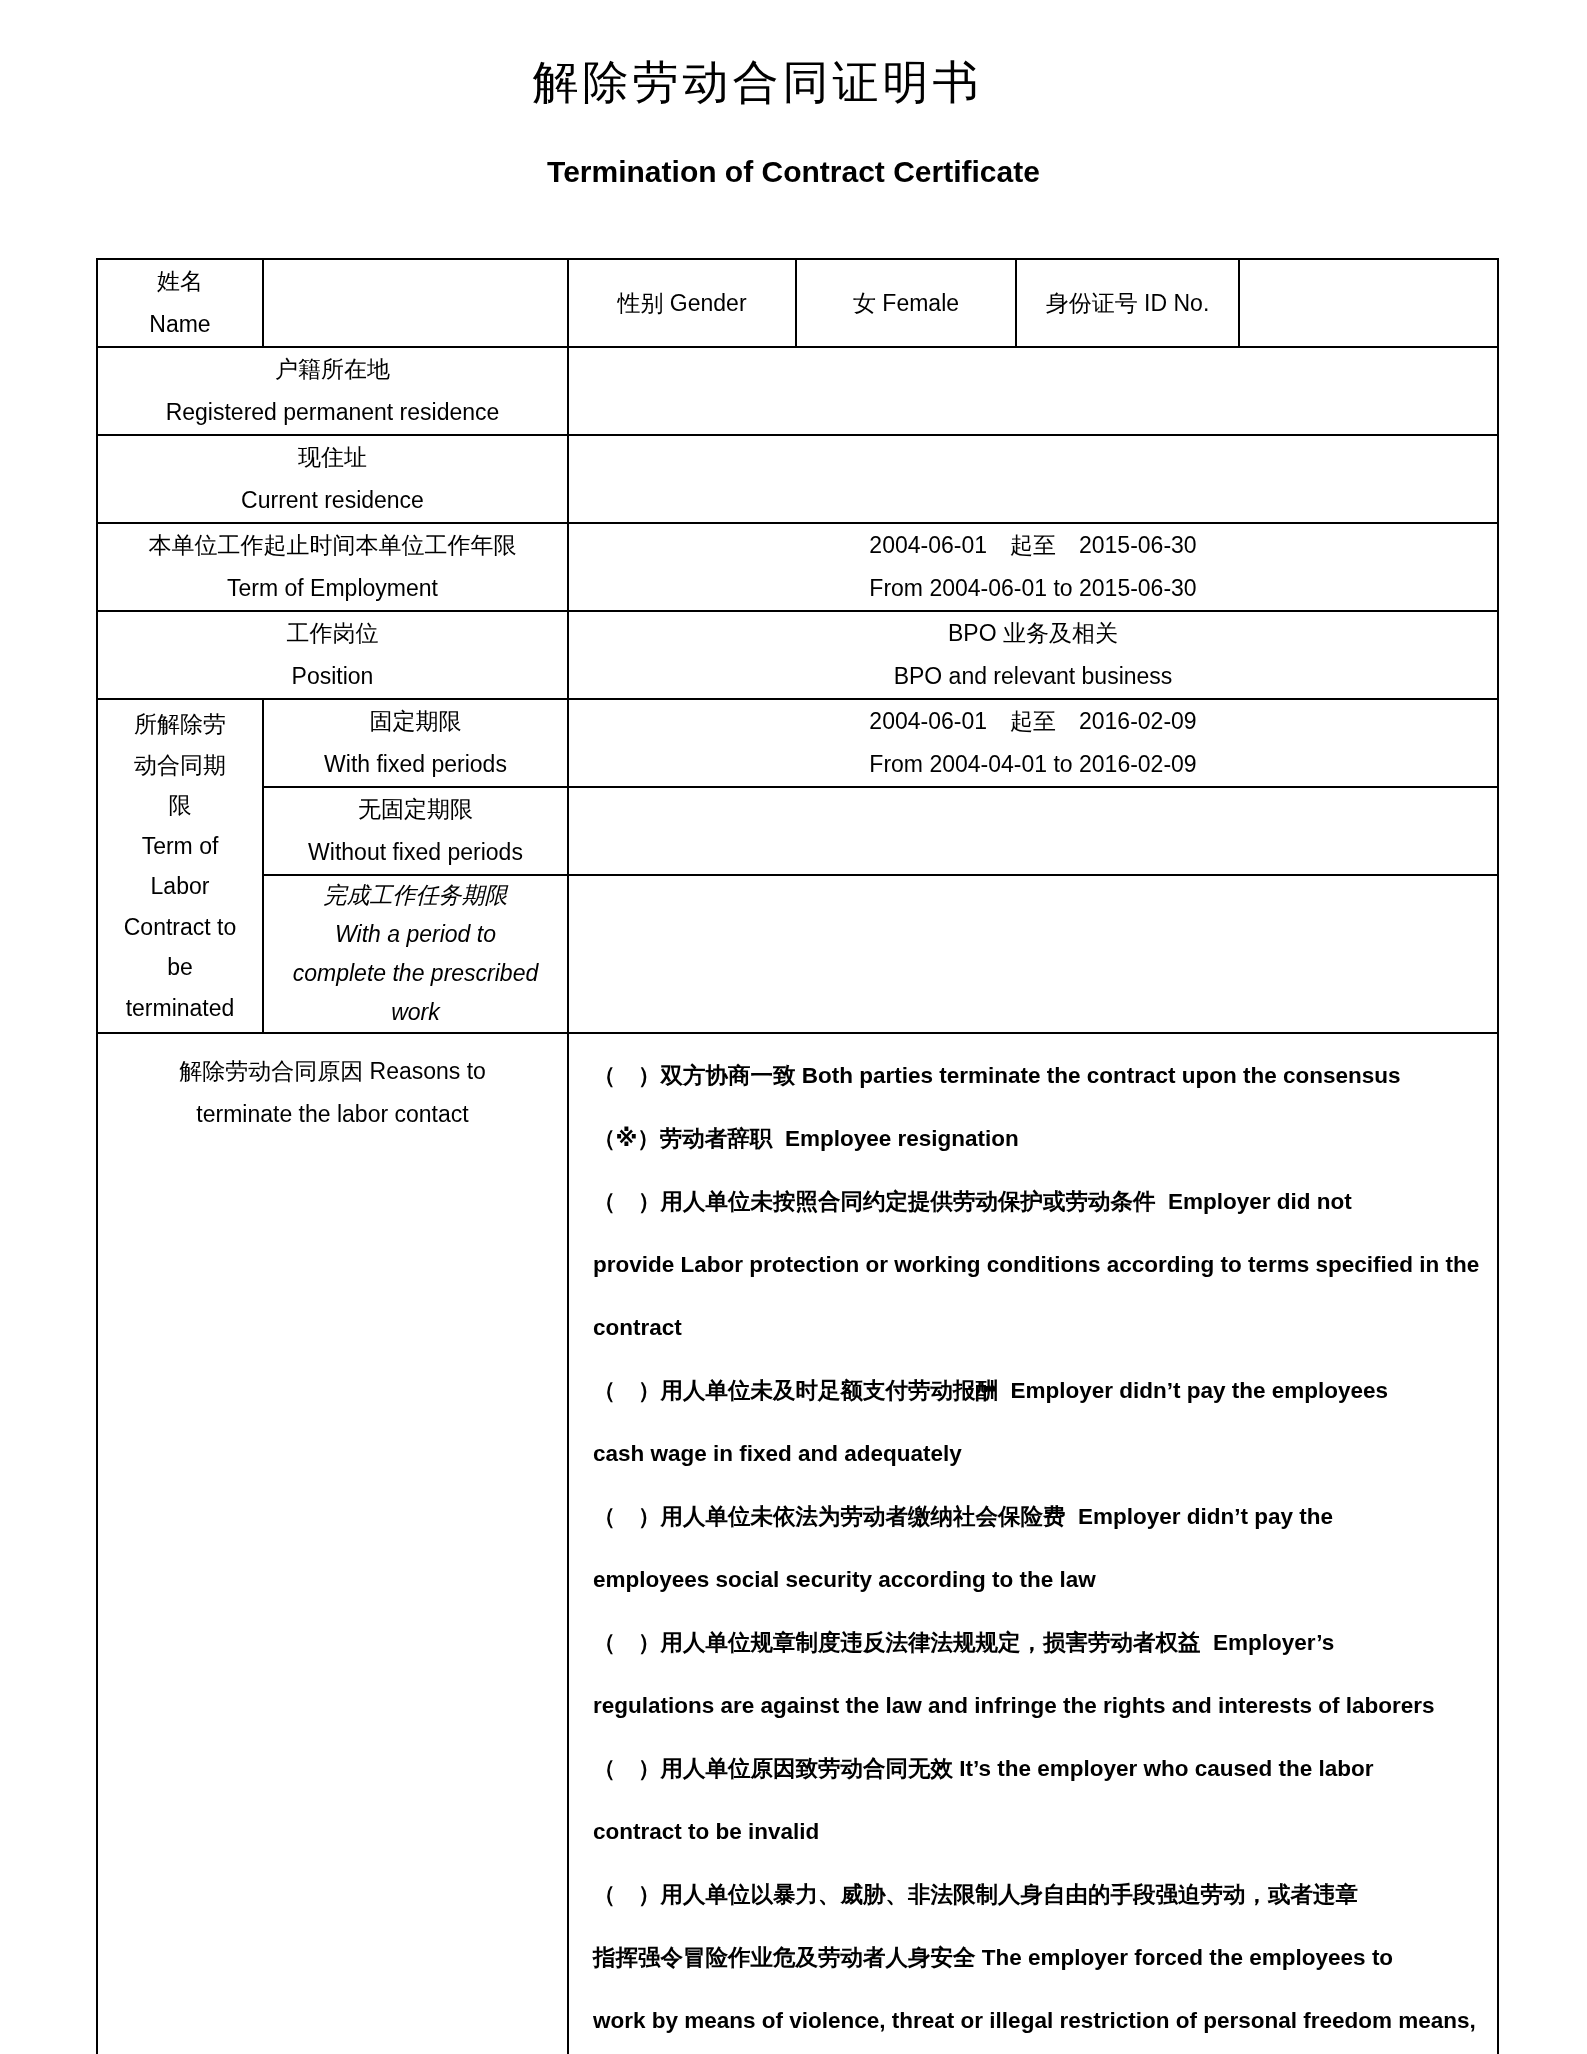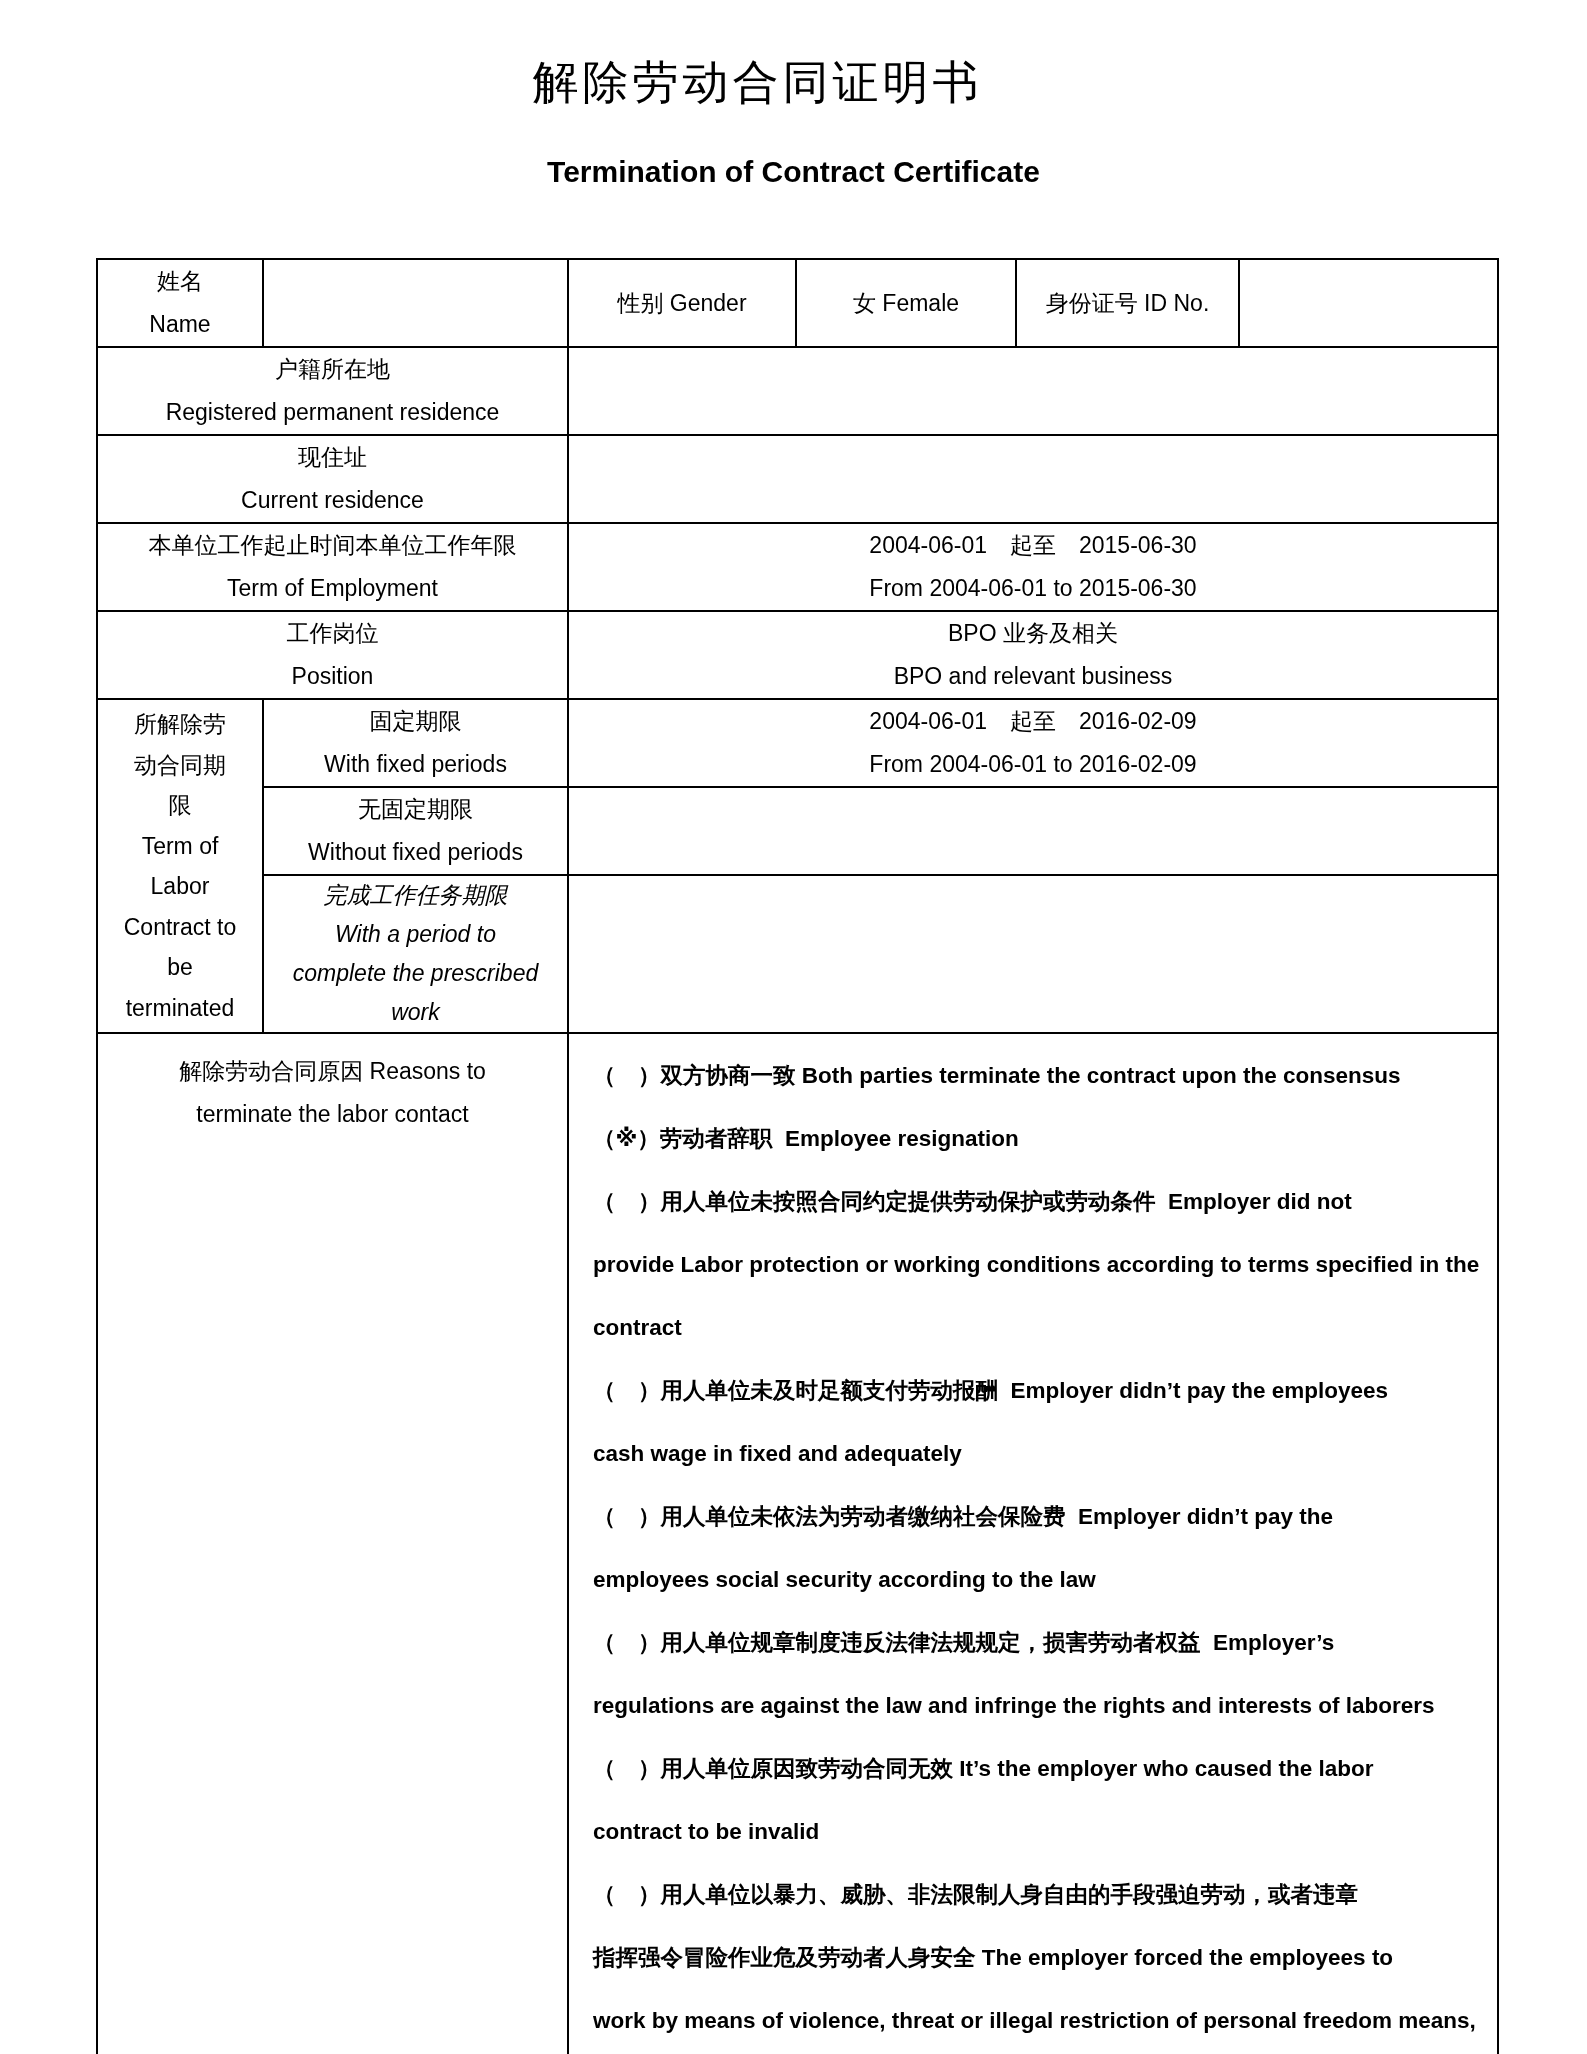--- a/index.html
+++ b/index.html
@@ -110,21 +110,21 @@
           <div class="line">Contract to</div>
           <div class="line">be</div>
           <div class="line">terminated</div>
         </td>
     <td>
           <div class="line">固定期限</div>
           <div class="line">With fixed periods</div>
         </td>
     <td colspan="4">
           <div class="line">2004-06-01　起至　2016-02-09</div>
-          <div class="line">From 2004-06-01 to 2016-02-09</div>
+          <div class="line">From 2004-04-01 to 2016-02-09</div>
         </td>
   </tr>
 
   <tr style="height:83px">
     <td>
           <div class="line">无固定期限</div>
           <div class="line">Without fixed periods</div>
         </td>
     <td colspan="4"><span class="line"></span></td>
   </tr>

